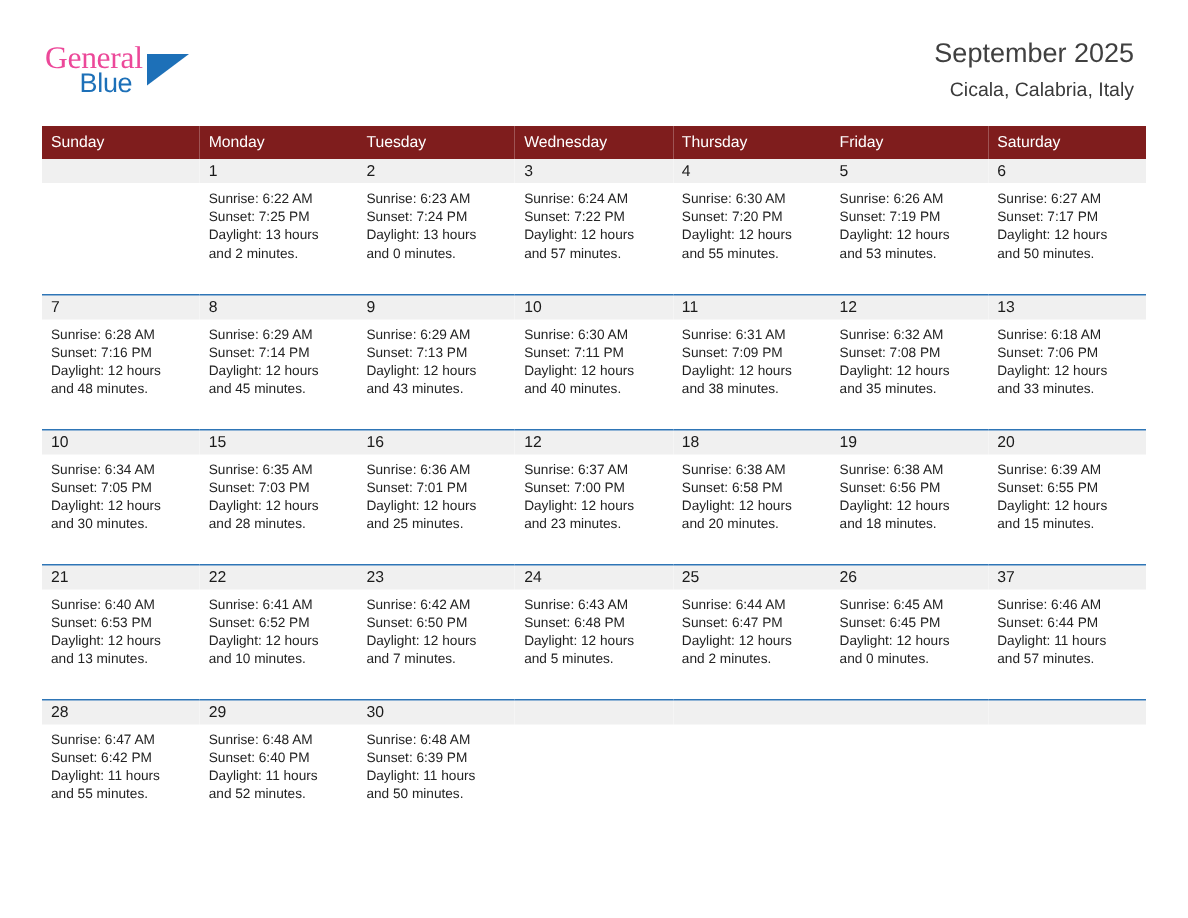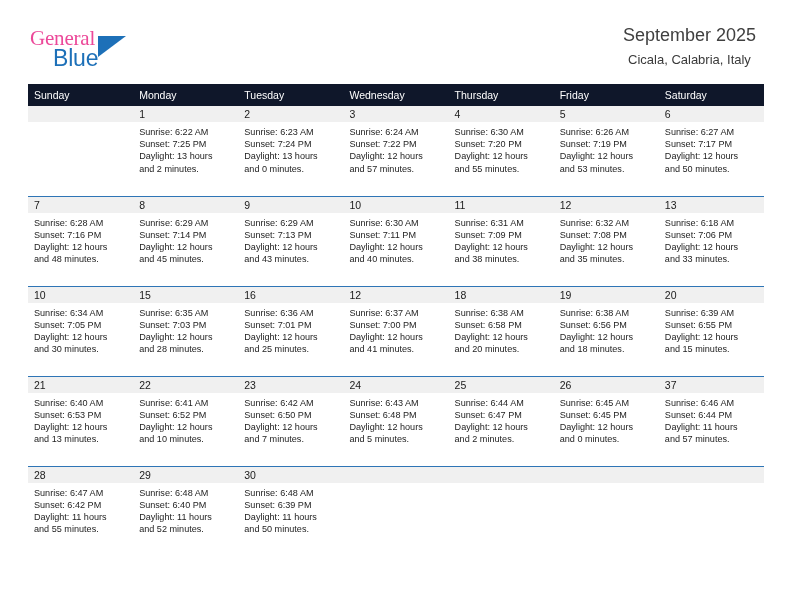--- a/index.html
+++ b/index.html
@@ -42,21 +42,21 @@
     top: 0;
     font-size: 21px;
     letter-spacing: -0.2px;
     color: #ec4899;
     font-family: Liberation Serif, serif;
   }
   .logo-blue {
     position: absolute;
     left: 23px;
     top: 19px;
-    font-size: 23px;
+    font-size: 18px;
     letter-spacing: -0.2px;
     color: #1d70b8;
     font-family: "Liberation Sans", sans-serif;
     text-align: center;
   }
   .logo-triangle {
     position: absolute;
     left: 68px;
     top: 10px;
     width: 0;
@@ -74,32 +74,31 @@
     font-weight: normal;
     color: #404040;
     line-height: 1.08;
     letter-spacing: 0px;
   }
   .cal-subtitle {
     font-size: 13px;
     color: #3a3a3a;
     margin-top: 8px;
     line-height: 1.1;
-    text-align: center;
   }
 
   
   .calendar {
     margin: 10px 28px 0 28px;
     width: 736px;
     border-collapse: collapse;
     table-layout: fixed;
   }
   .calendar th {
-    background: #0f172a;
+    background: #7f1d1d;
     color: #ffffff;
     font-size: 10.5px;
     font-weight: normal;
     text-align: left;
     padding: 5px 0 5px 6px;
     height: 22px;
     border: none;
   }
   .calendar td {
     vertical-align: top;
@@ -313,21 +312,21 @@
               <div>Daylight: 12 hours</div>
               <div>and 25 minutes.</div>
             </div>
           </td>
           <td>
             <div class="daynum">12</div>
             <div class="details">
               <div>Sunrise: 6:37 AM</div>
               <div>Sunset: 7:00 PM</div>
               <div>Daylight: 12 hours</div>
-              <div>and 41 minutes.</div>
+              <div>and 23 minutes.</div>
             </div>
           </td>
           <td>
             <div class="daynum">18</div>
             <div class="details">
               <div>Sunrise: 6:38 AM</div>
               <div>Sunset: 6:58 PM</div>
               <div>Daylight: 12 hours</div>
               <div>and 20 minutes.</div>
             </div>

